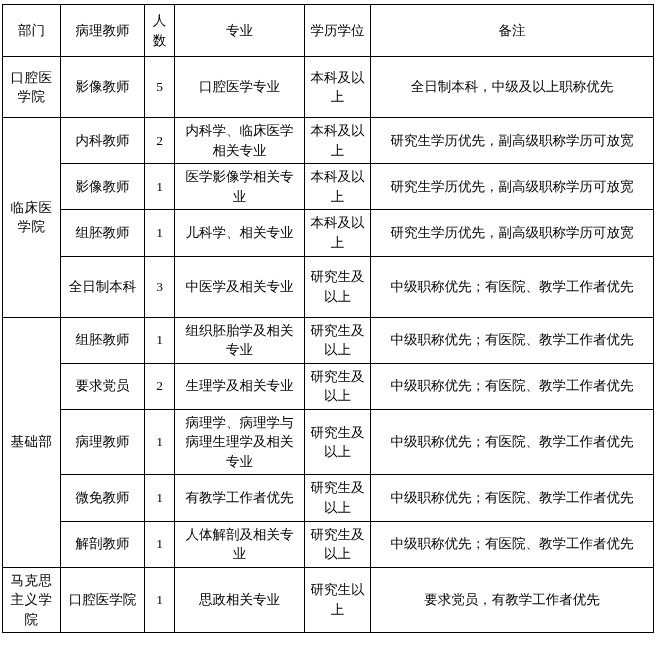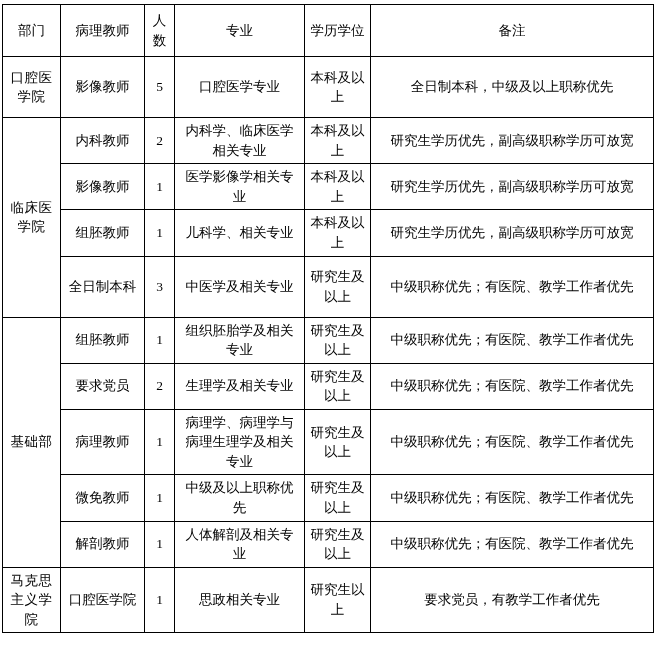--- a/index.html
+++ b/index.html
@@ -143,21 +143,21 @@
       <tr>
         <td class="tall">病理教师</td>
         <td>1</td>
         <td>病理学、病理学与病理生理学及相关专业</td>
         <td>研究生及以上</td>
         <td class="cell-note">中级职称优先；有医院、教学工作者优先</td>
       </tr>
       <tr>
         <td>微免教师</td>
         <td>1</td>
-        <td>中级及以上职称优先</td>
+        <td>有教学工作者优先</td>
         <td>研究生及以上</td>
         <td class="cell-note">中级职称优先；有医院、教学工作者优先</td>
       </tr>
       <tr>
         <td>解剖教师</td>
         <td>1</td>
         <td>人体解剖及相关专业</td>
         <td>研究生及以上</td>
         <td class="cell-note">中级职称优先；有医院、教学工作者优先</td>
       </tr>

